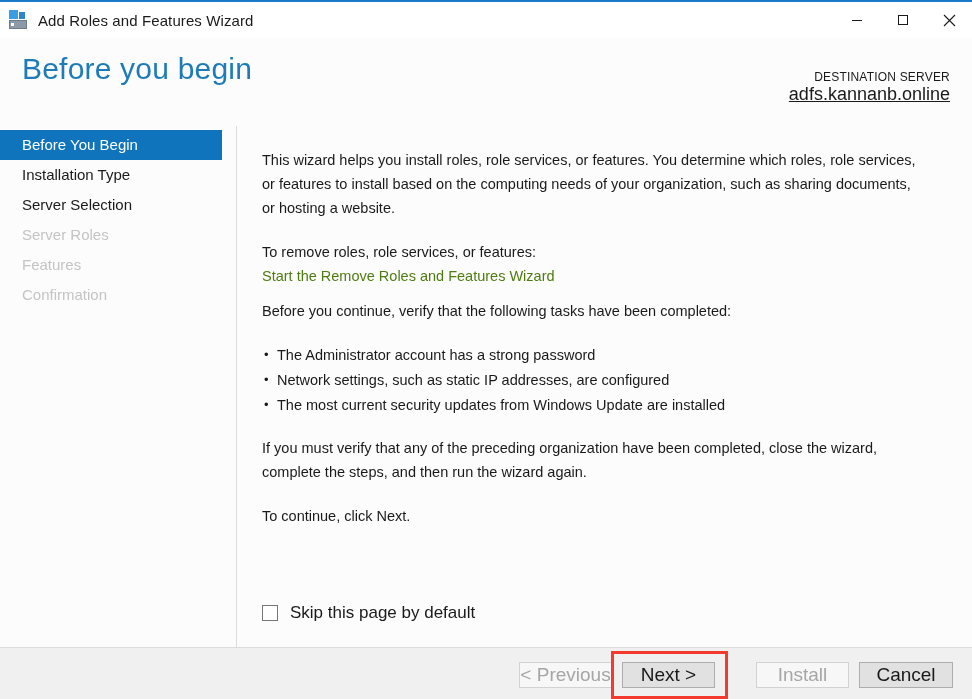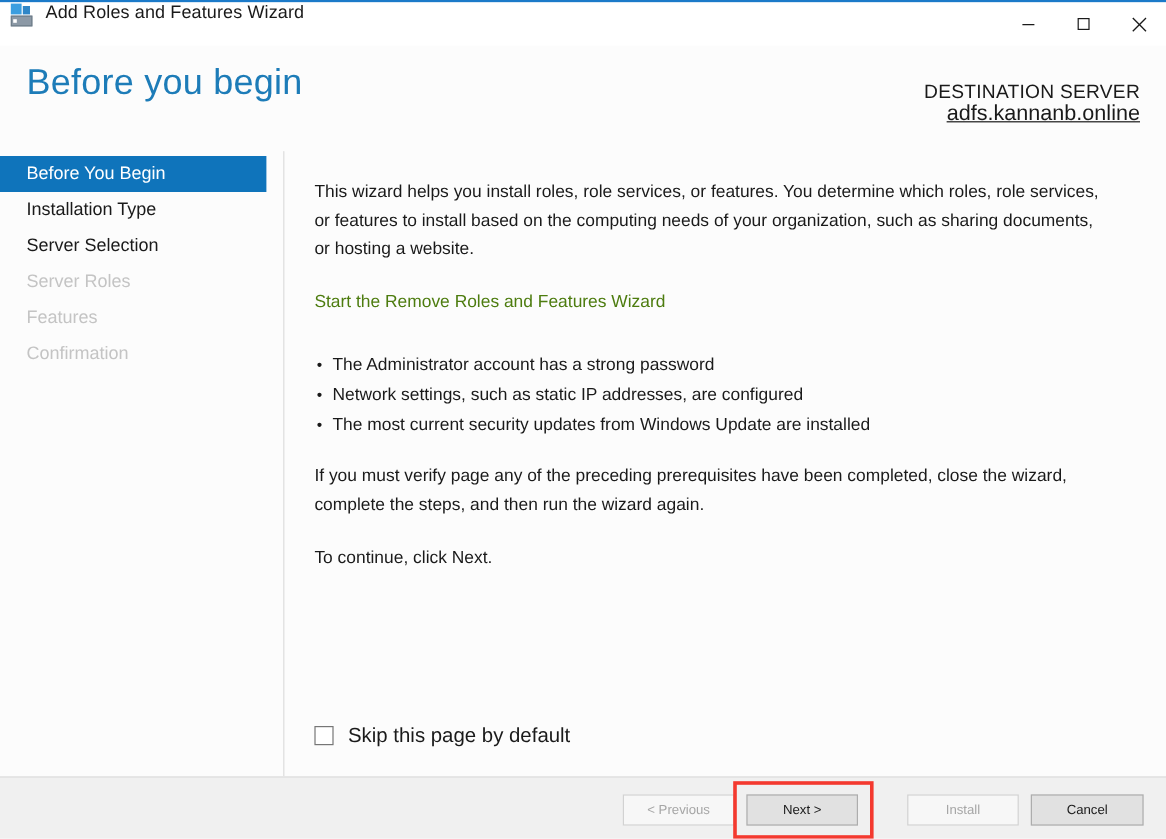--- a/index.html
+++ b/index.html
@@ -23,20 +23,21 @@
     box-sizing: border-box;
     border-top: 2px solid #1b7ac9;
   }
 
   
   #titlebar {
     position: relative;
     height: 36px;
     background: #ffffff;
     display: flex;
+    align-items: center;
   }
   #title-icon {
     width: 22px;
     height: 22px;
     margin-left: 8px;
     margin-right: 8px;
     position: relative;
     flex: 0 0 auto;
   }
   #title-icon .srv-top {
@@ -100,21 +101,21 @@
     letter-spacing: 0.2px;
   }
   #dest-server {
     position: absolute;
     right: 22px;
     top: 31px;
     text-align: right;
     line-height: 17px;
   }
   #dest-server .dest-label {
-    font-size: 16px;
+    font-size: 12px;
     color: #1a1a1a;
     letter-spacing: 0.2px;
   }
   #dest-server .dest-value {
     font-size: 18px;
     color: #1a1a1a;
     text-decoration: underline;
   }
 
   
@@ -213,21 +214,21 @@
     height: 52px;
     background: #f0f0f0;
     border-top: 1px solid #dcdcdc;
   }
   .wbtn {
     position: absolute;
     top: 14px;
     height: 26px;
     line-height: 24px;
     text-align: center;
-    font-size: 11px;
+    font-size: 19px;
     box-sizing: border-box;
     border: 1px solid #adadad;
     background: #e1e1e1;
     color: #1a1a1a;
     padding: 0;
   }
   .wbtn.disabled {
     background: #f7f7f7;
     border-color: #d2d2d2;
     color: #a6a6a6;
@@ -297,30 +298,32 @@
       <div class="nav-item">Installation Type</div>
       <div class="nav-item">Server Selection</div>
       <div class="nav-item disabled">Server Roles</div>
       <div class="nav-item disabled">Features</div>
       <div class="nav-item disabled">Confirmation</div>
     </div>
 
     <div id="content">
       <p>This wizard helps you install roles, role services, or features. You determine which roles, role services, or features to install based on the computing needs of your organization, such as sharing documents, or hosting a website.</p>
 
+      <p class="tight">To remove roles, role services, or features:</p>
       <a class="linktext" href="#">Start the Remove Roles and Features Wizard</a>
 
+      <p>Before you continue, verify that the following tasks have been completed:</p>
 
       <ul>
         <li>The Administrator account has a strong password</li>
         <li>Network settings, such as static IP addresses, are configured</li>
         <li>The most current security updates from Windows Update are installed</li>
       </ul>
 
-      <p>If you must verify page any of the preceding prerequisites have been completed, close the wizard, complete the steps, and then run the wizard again.</p>
+      <p>If you must verify that any of the preceding organization have been completed, close the wizard, complete the steps, and then run the wizard again.</p>
       <p>To continue, click Next.</p>
 
       <div id="skip-row">
         <div id="skip-checkbox"></div>
         <div id="skip-label">Skip this page by default</div>
       </div>
     </div>
   </div>
 
   <div id="footer">

